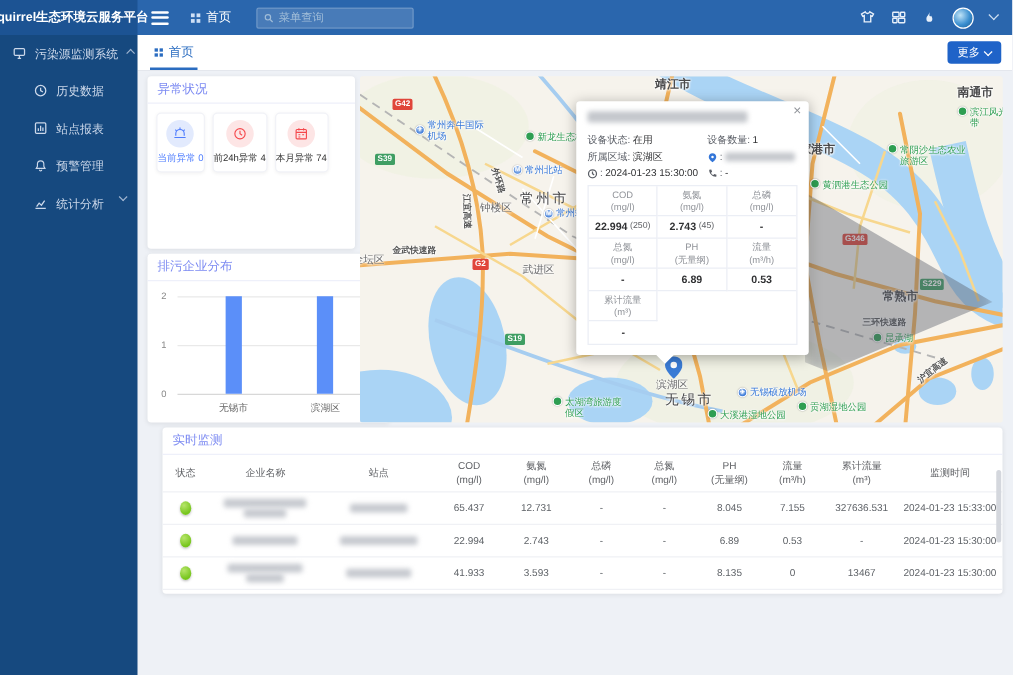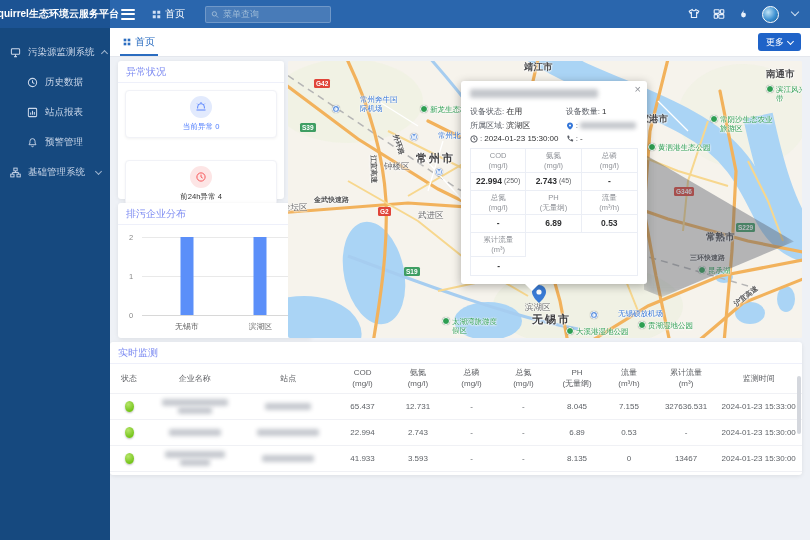--- a/index.html
+++ b/index.html
@@ -16,64 +16,64 @@
 .search{margin-left:20px;width:126px;height:17px;background:rgba(255,255,255,.14);border:1px solid rgba(255,255,255,.22);border-radius:2px;display:flex;align-items:center;padding:0 5px;gap:4px}
 .search input{background:transparent;border:none;outline:none;color:#dce8f5;font-size:9px;width:100%}
 .search input::placeholder{color:#9fbcd8}
 .top-right{margin-left:auto;display:flex;align-items:center;gap:13px;padding-right:12px}
 .tico{display:flex;cursor:pointer}
 .avatar{width:17px;height:17px;border-radius:50%;border:1.5px solid #fff;background:radial-gradient(circle at 35% 35%,#bfe3f7,#3b8fd0 55%,#17598f);cursor:pointer}
 .chev{width:6px;height:6px;border-right:1.5px solid #cfe0f2;border-bottom:1.5px solid #cfe0f2;transform:rotate(45deg);margin-top:-4px;cursor:pointer}
 
 
 .sidebar{position:absolute;top:28px;left:0;width:110px;bottom:0;background:#16497f;z-index:25;padding-top:9px}
-.side-item{height:30px;display:flex;align-items:center;gap:7px;padding:0 9px 0 10px;color:#ccd8ea;font-size:9.5px;cursor:pointer;white-space:nowrap}
+.side-item{height:30px;display:flex;align-items:flex-start;gap:7px;padding:0 9px 0 10px;color:#ccd8ea;font-size:9.5px;cursor:pointer;white-space:nowrap}
 .side-item.child{padding-left:27px}
 .sicon{width:11px;height:11px;flex:none;display:flex}
 .schev{margin-left:auto;width:5px;height:5px;border-right:1.2px solid #9fb4cf;border-bottom:1.2px solid #9fb4cf;flex:none}
 .schev.up{transform:rotate(-135deg);margin-top:3px}
 .schev.down{transform:rotate(45deg);margin-top:-2px}
 
 
 .tabbar{position:absolute;top:28px;left:110px;right:0;height:29px;background:#fff;border-bottom:1px solid #e4e7ed;display:flex;align-items:center;z-index:10}
 .tab{margin-left:10px;height:100%;display:flex;align-items:center;gap:4px;font-size:10px;color:#2a6cc0;position:relative;padding:0 3px;cursor:pointer}
 .tab::after{content:"";position:absolute;left:0;right:0;bottom:0;height:2px;background:#2a6cc0}
 .more-btn{margin-left:auto;margin-right:9px;background:#1f63c8;color:#fff;font-size:9px;height:18px;padding:0 8px;border-radius:3px;display:flex;align-items:center;gap:4px;border:none;cursor:pointer}
 .more-btn .chev{border-color:#fff;width:5px;height:5px;margin-top:-2px}
 
 
 .content{position:absolute;left:110px;top:57px;right:0;bottom:0}
 .card{position:absolute;background:#fff;border-radius:3px;box-shadow:0 1px 4px rgba(0,0,0,.08)}
 .card-title{height:22px;line-height:22px;padding:0 8px;font-size:10px;color:#7d8bf2;border-bottom:1px solid #eef0fa}
 
 #card-abnormal{left:8px;top:4px;width:166px;height:138px}
-.stat-grid{display:grid;grid-template-columns:1fr;gap:22px;padding:7px}
+.stat-grid{display:grid;grid-template-columns:1fr 1fr 1fr 1fr;gap:6px;padding:7px}
 .stat{border:1px solid #f1f2f7;border-radius:4px;box-shadow:0 1px 3px rgba(0,0,0,.05);display:flex;flex-direction:column;align-items:center;justify-content:center;gap:4px;height:48px;cursor:pointer;background:#fff}
 .stat-ic{width:22px;height:22px;border-radius:50%;display:flex;align-items:center;justify-content:center}
 .stat-ic.blue{background:#e2eafd;color:#4d7cfe}
 .stat-ic.red{background:#fde5e5;color:#f5474b}
 .stat-label{font-size:7.6px;color:#333;white-space:nowrap}
 .stat.first .stat-label{color:#4d7cfe}
 
 #card-chart{left:8px;top:146px;width:194px;height:135px}
 .chart-wrap{position:relative;height:78px;margin:12px 10px 0 24px}
 .gridline{position:absolute;left:0;right:2px;height:1px;background:#e9e9e9}
 .ytick{position:absolute;left:-13px;font-size:7.5px;color:#888;transform:translateY(-50%)}
 .bar{position:absolute;bottom:0;width:13px;transform:translateX(-50%)}
 .xlab{position:absolute;top:84px;font-size:7.8px;color:#666;transform:translateX(-50%);white-space:nowrap}
 
 
 #map{position:absolute;left:178px;top:4px;right:8px;height:277px;overflow:hidden;border-radius:2px;background:#f6f3ec;cursor:grab}
 #map svg.base{position:absolute;left:0;top:0}
 .ml{position:absolute;white-space:nowrap;text-shadow:0 0 2px #fff,0 0 2px #fff,0 1px 2px #fff;z-index:3}
 .ml.city{font-size:9.5px;font-weight:bold;color:#4a4a4c}
-.ml.bigcity{font-size:11px;font-weight:bold;color:#3f3f41;letter-spacing:2px}
+.ml.bigcity{font-size:11px;font-weight:normal;color:#3f3f41;letter-spacing:2px}
 .ml.district{font-size:8.5px;color:#68686a}
 .ml.park{font-size:7.5px;color:#2e9e52;display:flex;align-items:flex-start;gap:2px}
-.ml.transit{font-size:7.5px;color:#3476d8;display:flex;align-items:flex-end;gap:20px}
+.ml.transit{font-size:7.5px;color:#3476d8;display:flex;align-items:center;gap:2px}
 .ml.road{font-size:7px;font-weight:bold;color:#555}
 .poi-dot{width:8px;height:8px;border-radius:50%;flex:none;border:1px solid #fff;box-shadow:0 0 1px rgba(0,0,0,.4);color:#fff;font-size:5.5px;line-height:6px;text-align:center}
 .poi-dot.green{background:#2e9e52}
 .poi-dot.blue{background:#3476d8}
 .wrapped{white-space:normal;line-height:1.2}
 .badge{position:absolute;font-size:6.5px;color:#fff;padding:0 2px;line-height:9px;height:9px;border-radius:1.5px;z-index:2;font-weight:bold}
 .shadow-wedge{position:absolute;left:356px;top:90px;width:150px;height:146px;background:rgba(88,94,106,.42);clip-path:polygon(0% 2%,100% 62%,12% 100%,0% 95%);filter:blur(5px);z-index:4}
 .pin{position:absolute;left:244px;top:224px;z-index:5;cursor:pointer}
 
 
@@ -90,21 +90,21 @@
 .ptable{margin-top:5px;border:1px solid #ebeef5;display:grid;grid-template-columns:1fr 1fr 1fr;font-size:7.5px;color:#909399;text-align:center}
 .pc{border-right:1px solid #ebeef5;border-bottom:1px solid #ebeef5;display:flex;flex-direction:column;align-items:center;justify-content:center;line-height:1.25}
 .pc:nth-of-type(3n){border-right:none}
 .pc.h{height:24px}
 .pc.v{height:18px;flex-direction:row;gap:2px;color:#303133;font-weight:bold;font-size:8.5px}
 .pc.v .sub{font-weight:normal;font-size:7px;color:#606266}
 .pc.empty{grid-column:2/4;grid-row:5/7;border-right:none;border-bottom:none}
 .pc.nb{border-bottom:none}
 
 
-#card-monitor{left:0;top:285px;right:8px;height:133px}
+#card-monitor{left:20px;top:285px;right:8px;height:133px}
 .trow{display:flex;align-items:center;border-bottom:1px solid #f0f1f5;font-size:8px;color:#5f6368}
 .trow.head{height:30px;color:#606266}
 .trow.r{height:26px;cursor:pointer}
 .cell{text-align:center;display:flex;flex-direction:column;align-items:center;justify-content:center;gap:1px;line-height:1.25}
 .c0{flex:0 0 5.5%}.c1{flex:0 0 13.5%}.c2{flex:0 0 13.5%}.c3{flex:0 0 8%}.c4{flex:0 0 8%}
 .c5{flex:0 0 7.5%}.c6{flex:0 0 7.5%}.c7{flex:0 0 8%}.c8{flex:0 0 7%}.c9{flex:0 0 9.5%}.c10{flex:0 0 11.5%}
 .dot{width:9px;height:11px;border-radius:50%;background:radial-gradient(circle at 35% 30%,#b6e56a,#76c51c 70%);box-shadow:0 1px 2px rgba(0,0,0,.25)}
 .nm{height:7px;background:#c6c9cf;border-radius:2px;filter:blur(2px)}
 .scroll-thumb{position:absolute;right:1px;top:34px;width:4px;height:58px;background:#d4d7dd;border-radius:2px;cursor:pointer}
 </style>
@@ -193,30 +193,27 @@
     </div>
     <div class="side-item child">
       <span class="sicon">
           <svg viewBox="0 0 12 12" width="11" height="11" fill="none" stroke="#ccd8ea" stroke-width="1">
             <path d="M6 1.8a2.8 2.8 0 0 1 2.8 2.8v2l1 1.8H2.2l1-1.8v-2A2.8 2.8 0 0 1 6 1.8z"></path>
             <path d="M5 9.6a1 1 0 0 0 2 0"></path>
           </svg>
         </span>
       <span>预警管理</span>
     </div>
-    <div class="side-item">
+    <div class="side-item child">
       <span class="sicon">
-          <svg viewBox="0 0 12 12" width="11" height="11" fill="none" stroke="#ccd8ea" stroke-width="1">
-            <rect x="4.2" y="1.2" width="3.6" height="3"></rect>
-            <rect x=".8" y="7.8" width="3.6" height="3"></rect>
-            <rect x="7.6" y="7.8" width="3.6" height="3"></rect>
-            <path d="M6 4.2V6M2.6 7.8V6h6.8v1.8"></path>
-          </svg>
-        </span>
-      <span>基础管理系统</span>
+          <svg viewBox="0 0 12 12" width="11" height="11" fill="none" stroke="#ccd8ea" stroke-width="1.1">
+            <path d="M1.5 10.5h9M2.5 9l2.2-3 2 1.8 2.8-4"></path>
+          </svg>
+        </span>
+      <span>统计分析</span>
       <span class="schev down"></span>
     </div>
   </div>
 
   <div class="tabbar">
     <div class="tab">
       <svg width="8" height="8" viewBox="0 0 12 12">
           <g fill="#2a6cc0">
             <rect x="1" y="1" width="4" height="4"></rect>
             <rect x="7" y="1" width="4" height="4"></rect>

